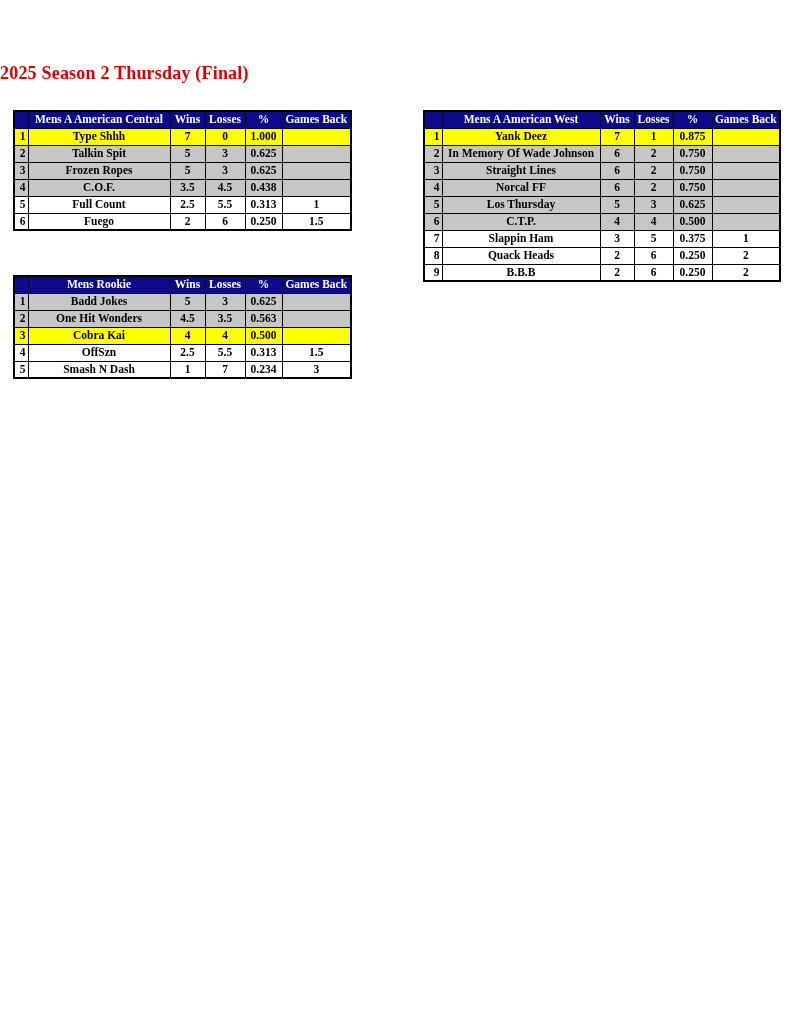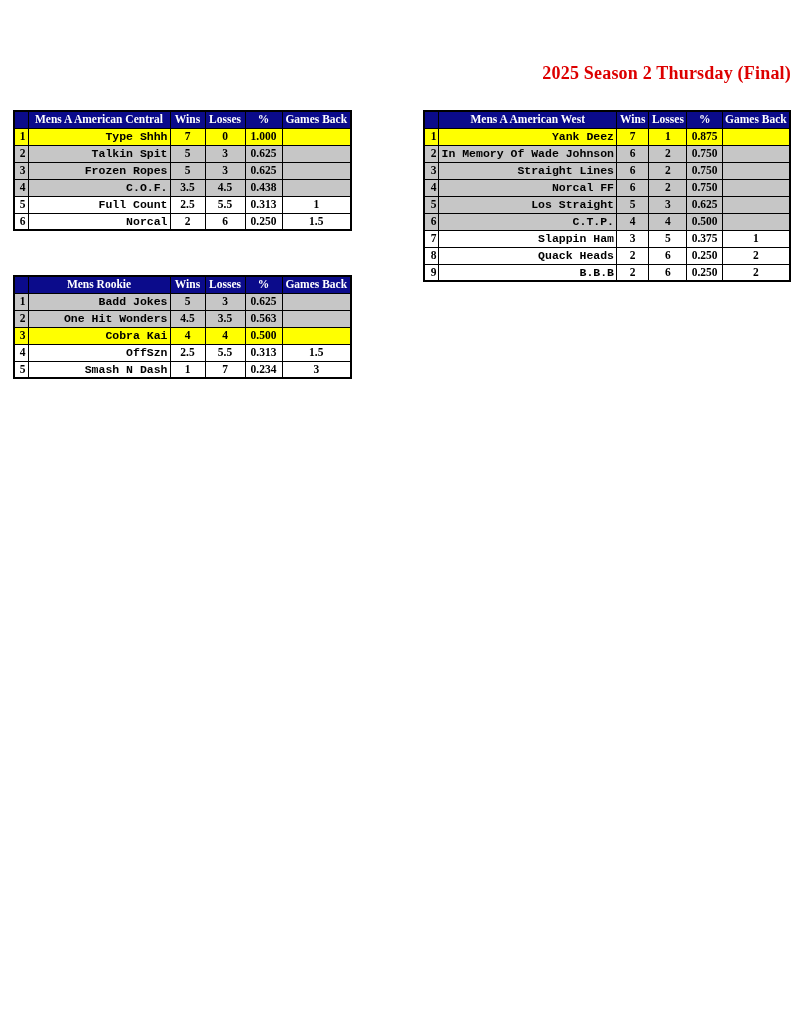--- a/index.html
+++ b/index.html
@@ -14,21 +14,21 @@
     width: 791px;
     height: 1024px;
     background: #ffffff;
     overflow: hidden;
   }
   .page-title {
     position: absolute;
     top: 63px;
     left: 0;
     width: 100%;
-    text-align: right;
+    text-align: left;
     font-size: 18px;
     font-weight: bold;
     color: var(--title-red, #DD0000);
     letter-spacing: 0.2px;
   }
   table.standings {
     position: absolute;
     border-collapse: collapse;
     table-layout: fixed;
     border: 2px solid var(--border-black, #000000);
@@ -44,21 +44,21 @@
     padding: 0 2px;
     overflow: hidden;
     white-space: nowrap;
   }
   table.standings thead th {
     background: var(--header-bg, #0B0B8B);
     color: var(--header-text, #FFFFFF);
     text-align: center;
   }
   td.c-rank { text-align: right; padding-right: 2px; }
-  td.c-team { text-align: right; padding-left: 3px; font-family: Liberation Mono, monospace; }
+  td.c-team { text-align: center; padding-left: 3px; }
   td.c-num  { text-align: center; }
   tr.row-yellow td { background: var(--row-yellow, #FFFF00); }
   tr.row-gray td   { background: var(--row-gray, #C6C6C6); }
   tr.row-white td  { background: var(--row-white, #FFFFFF); }
   #table-0 { left: 13px;  top: 110px; }
   #table-1 { left: 423px; top: 110px; }
   #table-2 { left: 13px;  top: 263px; margin-top: 12px; }
 </style>
 </head>
 <body>
@@ -122,21 +122,21 @@
         <tr class="row-white">
           <td class="c-rank">5</td>
           <td class="c-team">Full Count</td>
           <td class="c-num">2.5</td>
           <td class="c-num">5.5</td>
           <td class="c-num">0.313</td>
           <td class="c-num">1</td>
         </tr>
         <tr class="row-white">
           <td class="c-rank">6</td>
-          <td class="c-team">Norcal</td>
+          <td class="c-team">Fuego</td>
           <td class="c-num">2</td>
           <td class="c-num">6</td>
           <td class="c-num">0.250</td>
           <td class="c-num">1.5</td>
         </tr>
       </tbody>
   </table>
 
   <table class="standings" id="table-1">
     <colgroup>
@@ -185,21 +185,21 @@
         <tr class="row-gray">
           <td class="c-rank">4</td>
           <td class="c-team">Norcal FF</td>
           <td class="c-num">6</td>
           <td class="c-num">2</td>
           <td class="c-num">0.750</td>
           <td class="c-num"></td>
         </tr>
         <tr class="row-gray">
           <td class="c-rank">5</td>
-          <td class="c-team">Los Straight</td>
+          <td class="c-team">Los Thursday</td>
           <td class="c-num">5</td>
           <td class="c-num">3</td>
           <td class="c-num">0.625</td>
           <td class="c-num"></td>
         </tr>
         <tr class="row-gray">
           <td class="c-rank">6</td>
           <td class="c-team">C.T.P.</td>
           <td class="c-num">4</td>
           <td class="c-num">4</td>

